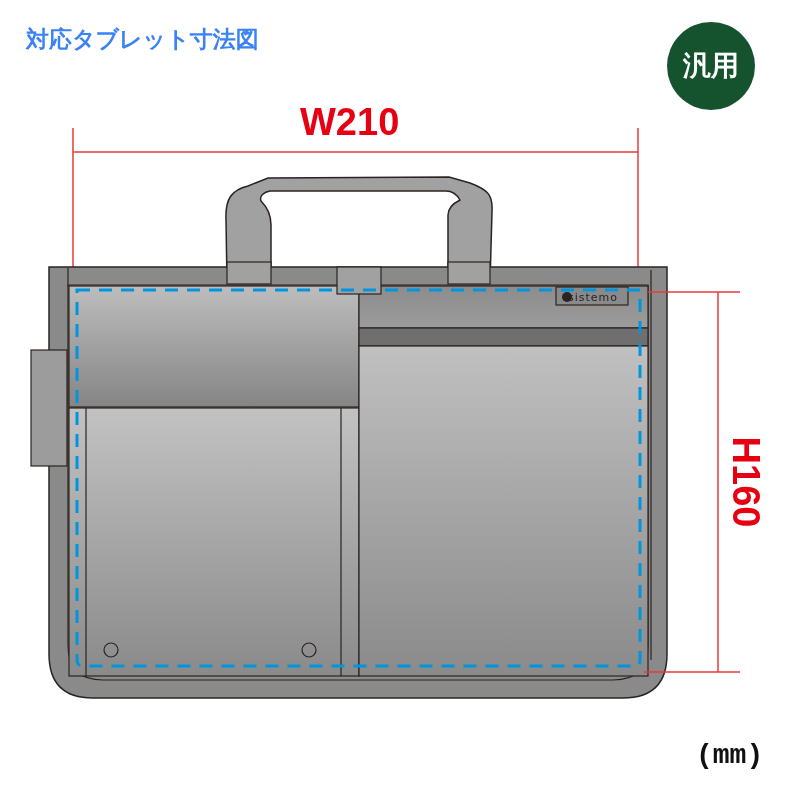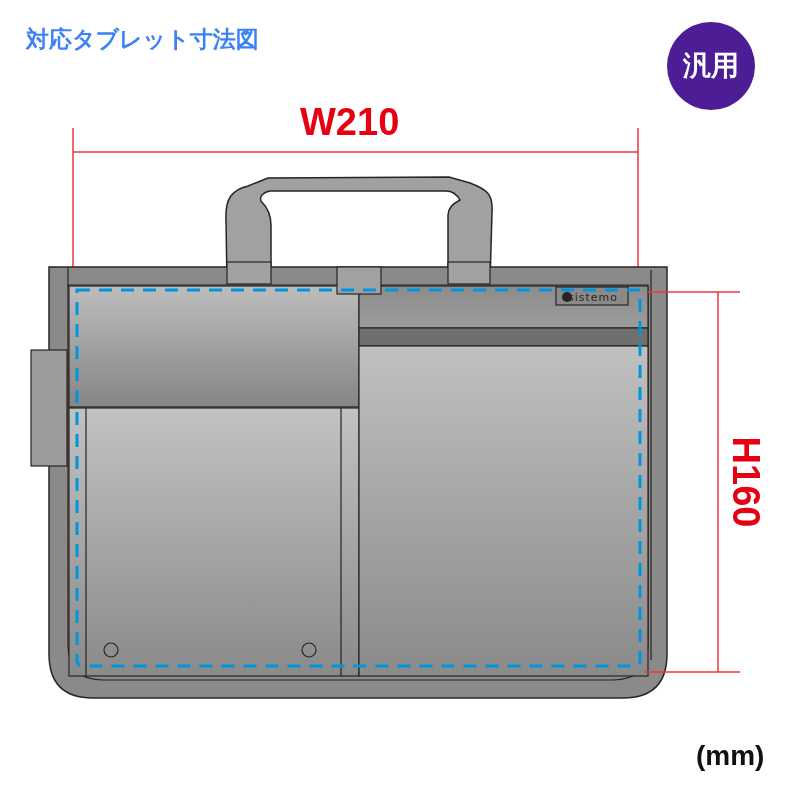--- a/index.html
+++ b/index.html
@@ -5,41 +5,41 @@
     html, body { margin: 0; padding: 0; background: #ffffff; }
     body { width: 800px; height: 800px; position: relative; overflow: hidden; font-family: "DejaVu Sans", sans-serif; }
     .title {
       position: absolute; left: 26px; top: 24px;
       font-size: 23px; font-weight: bold; color: #3b82f6;
       letter-spacing: 0px;
     }
     .badge {
       position: absolute; left: 667px; top: 22px;
       width: 88px; height: 88px; border-radius: 50%;
-      background: #4c1d95; color: #fff;
+      background: #14532d; color: #fff;
       display: flex; align-items: center; justify-content: center;
       font-size: 28px; font-weight: bold;
     }
     .w-label {
       position: absolute; left: 300px; top: 100px; width: 130px;
       text-align: left; color: #e60012; font-family: "Liberation Sans", sans-serif;
       font-weight: bold; font-size: 38px; line-height: 44px;
     }
     .h-label {
       position: absolute; left: 706px; top: 460px; width: 110px; height: 44px;
       transform: translate(-50%, -50%) rotate(90deg);
       transform-origin: center center;
       text-align: center; color: #e60012; font-family: "Liberation Sans", sans-serif;
       font-weight: bold; font-size: 38px; line-height: 44px;
       margin-left: 40px; margin-top: 22px;
     }
     .unit {
       position: absolute; left: 696px; top: 740px;
       font-size: 28px; font-weight: bold; color: #111;
-      font-family: Liberation Sans, sans-serif;
+      font-family: Liberation Mono, monospace;
     }
     svg.drawing { position: absolute; left: 0; top: 0; }
     .brand-text { font-family: "DejaVu Sans", sans-serif; }
   </style>
 </head>
 <body>
 
 <div class="title">対応タブレット寸法図</div>
 <div class="badge">
     <span>汎用</span>

